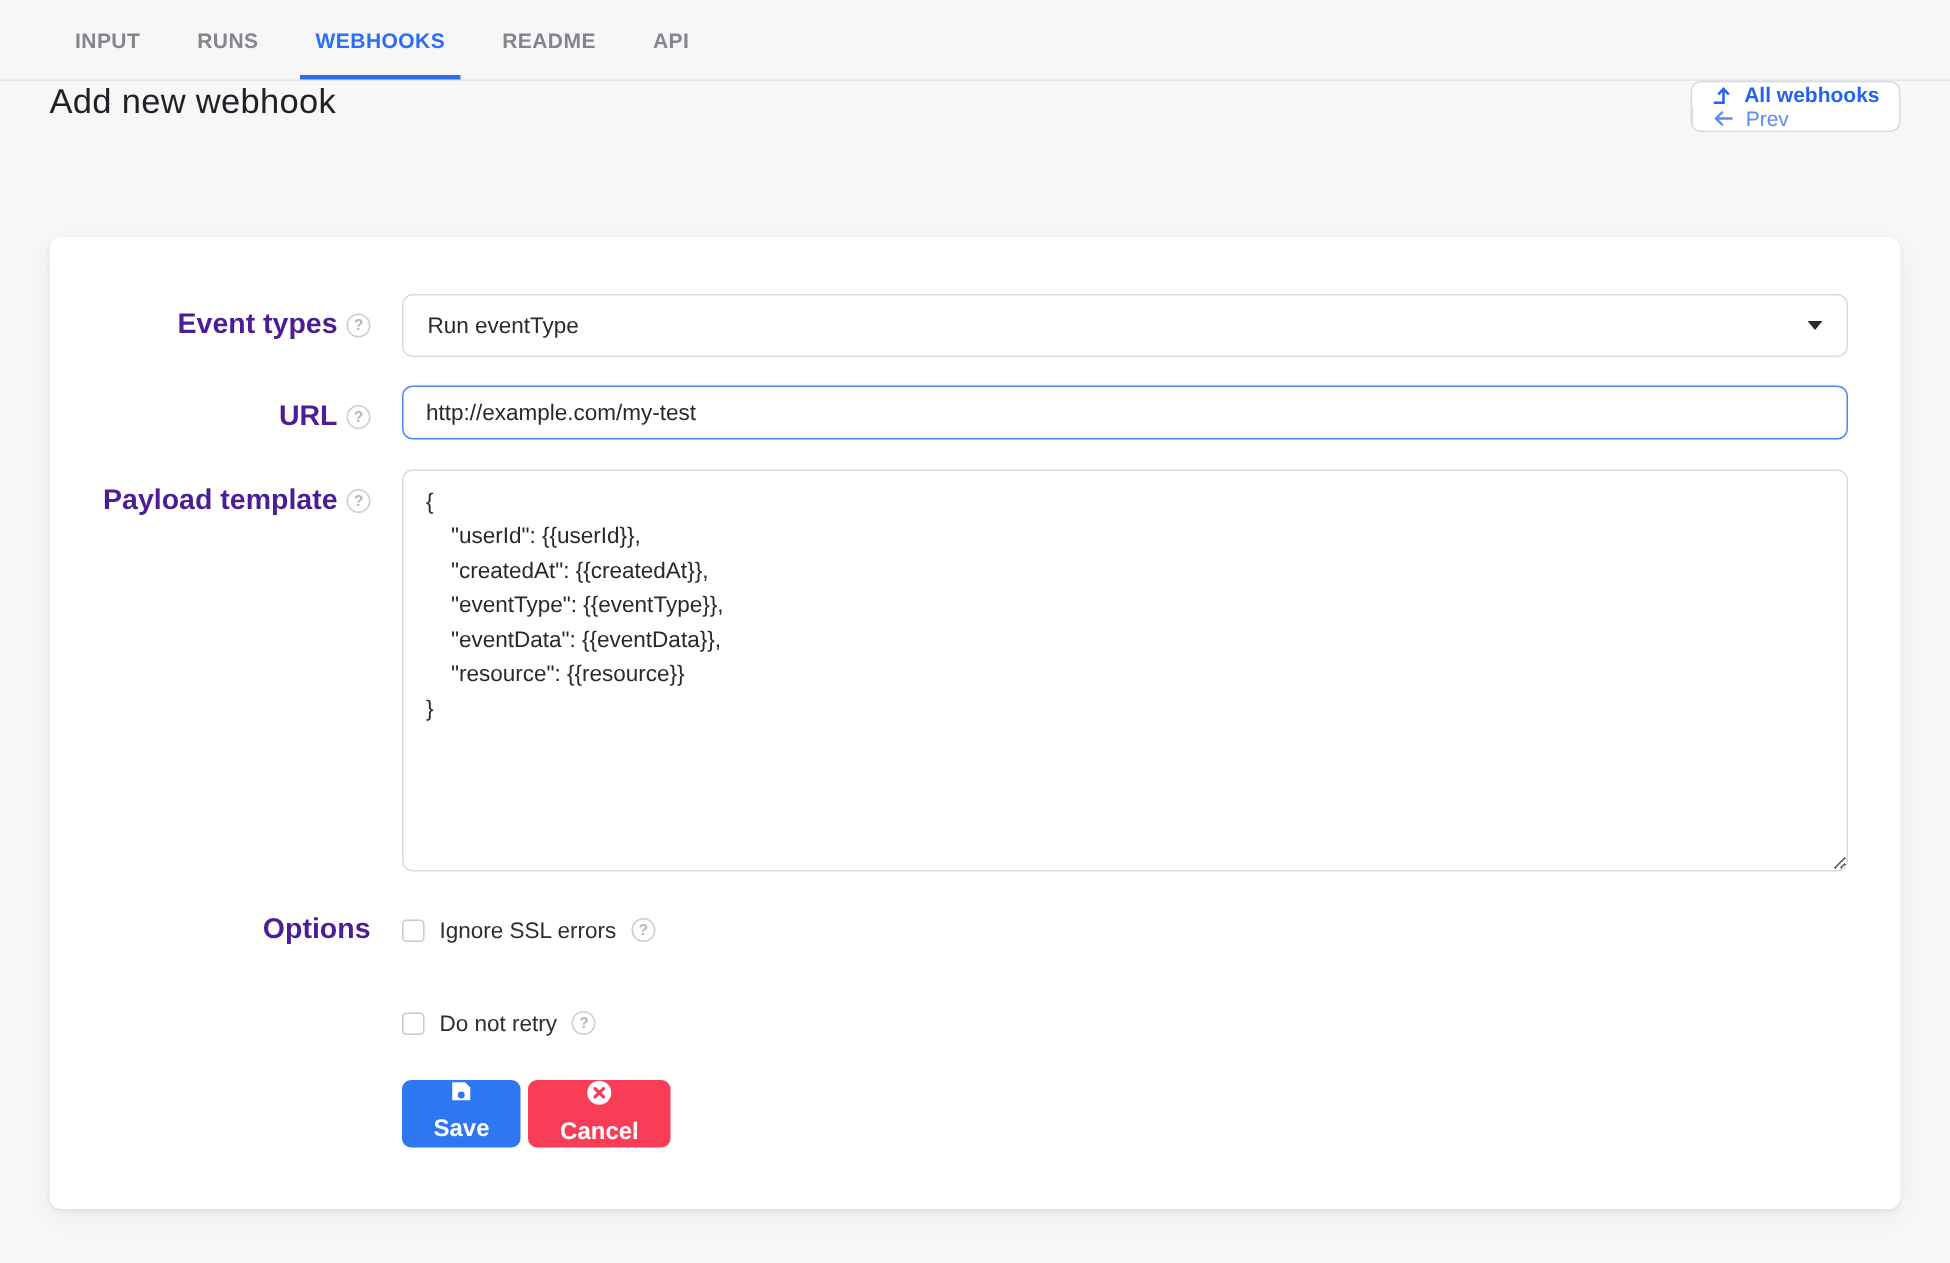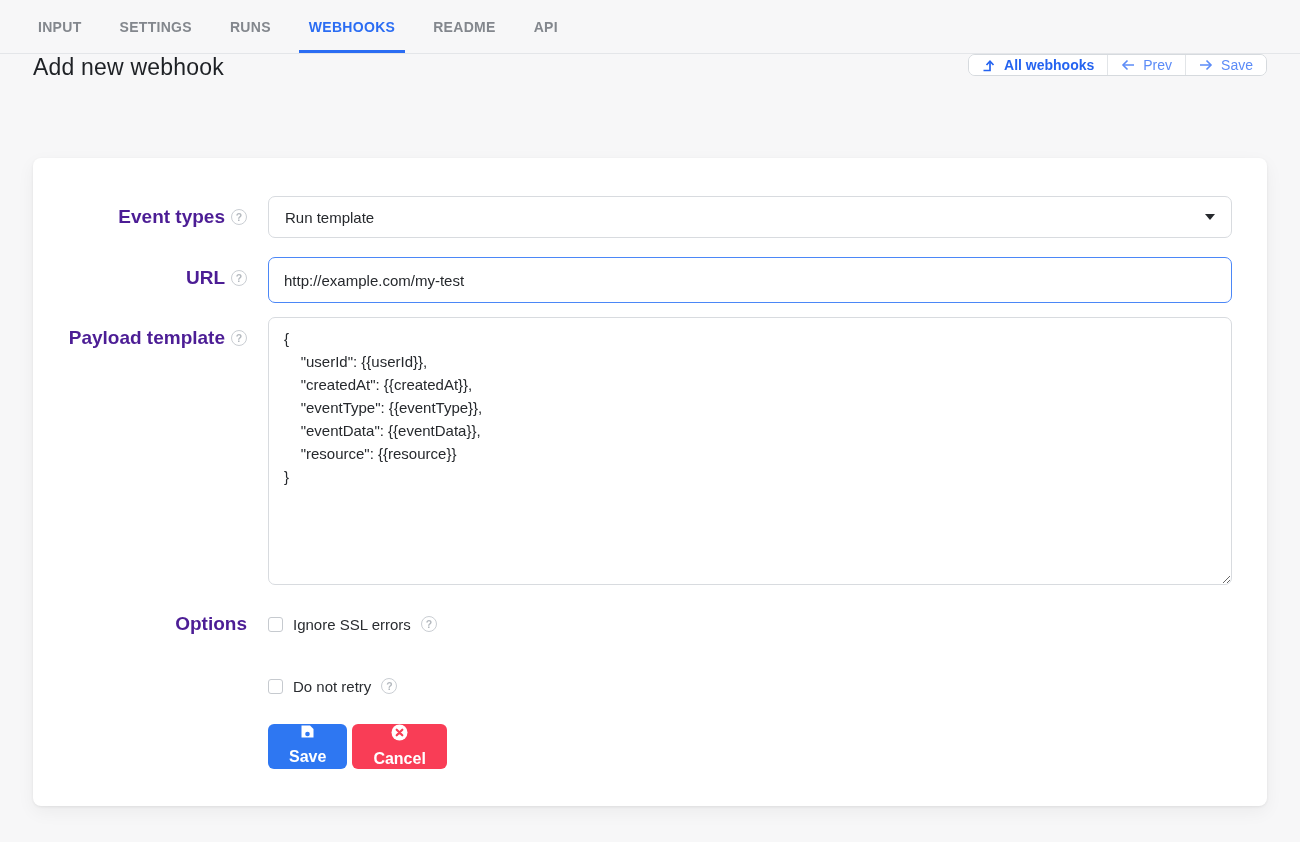--- a/index.html
+++ b/index.html
@@ -7,39 +7,39 @@
   body {
     width: 1300px; height: 842px; overflow: hidden;
     background: #f7f7f8;
     font-family: "Liberation Sans", sans-serif;
     color: #26292d;
   }
 
   
   .tabbar {
     height: 54px; display: flex; align-items: stretch;
-    padding-left: 28px; gap: 18px;
+    padding-left: 40px; gap: 18px;
     border-bottom: 1px solid #e4e6e9;
   }
   .tab {
     display: flex; align-items: center; padding: 0 10px;
     font-size: 14px; font-weight: 700; letter-spacing: .3px;
     color: #83878d; cursor: pointer; white-space: nowrap;
   }
   .tab.active { color: #2b6df3; box-shadow: inset 0 -3px 0 #2b6df3; }
 
   
   .page-header {
     height: 104px; display: flex; align-items: flex-start;
     justify-content: space-between; padding: 0 33px;
   }
   .page-title { margin: 0; font-size: 23px; font-weight: 400; color: #1e2125; letter-spacing: .2px; }
   .btn-group {
-    display: flex; height: 22px; background: #fff;
-    border: 1px solid #d6dade; border-radius: 7px; overflow: hidden;
+    display: flex; height: 34px; background: #fff;
+    border: 1px solid #d6dade; border-radius: 7px; overflow: hidden; flex-direction: column;
   }
   .btn-group button {
     display: flex; align-items: center; gap: 8px; padding: 0 13px;
     background: #fff; border: none; border-left: 1px solid #e2e5e8;
     font-family: inherit; font-size: 14px; color: #5b8bf7; cursor: pointer;
   }
   .btn-group button:first-child { border-left: none; font-weight: 700; color: #2463f0; }
   .btn-group svg { display: block; }
 
   
@@ -67,21 +67,21 @@
     height: 42px; border: 1px solid #d8dbdf; border-radius: 7px; background: #fff;
     padding: 0 16px; display: flex; align-items: center; justify-content: space-between;
     font-size: 15px; cursor: pointer;
   }
   .caret {
     width: 0; height: 0; border-left: 5px solid transparent;
     border-right: 5px solid transparent; border-top: 6px solid #26292d;
   }
 
   .text-input {
-    width: 100%; height: 46px; border: 1.5px solid #4b87f7; border-radius: 7px;
+    width: 100%; height: 36px; border: 1.5px solid #4b87f7; border-radius: 7px;
     padding: 0 15px; font-family: inherit; font-size: 15px; color: #26292d; outline: none;
   }
   .payload-textarea {
     width: 100%; height: 268px; border: 1px solid #d8dbdf; border-radius: 7px;
     padding: 9px 15px; font-family: inherit; font-size: 15px; line-height: 23px;
     color: #26292d; resize: both; outline: none; display: block;
   }
 
   .check-row { display: flex; align-items: center; gap: 10px; min-height: 22px; }
   .check-row + .check-row { margin-top: 40px; }
@@ -105,21 +105,20 @@
   }
   .btn-save { background: #2e77f2; }
   .btn-cancel { background: #f93d56; }
   .btn .icon { display: inline-flex; }
 </style>
 </head>
 <body>
 
 <div class="tabbar">
   <div class="tab">INPUT</div>
-  <div class="tab">SETTINGS</div>
   <div class="tab">RUNS</div>
   <div class="tab active">WEBHOOKS</div>
   <div class="tab">README</div>
   <div class="tab">API</div>
 </div>
 
 <div class="page-header">
   <h1 class="page-title">Add new webhook</h1>
   <div class="btn-group">
     <button>
@@ -154,21 +153,21 @@
 
 <div class="card">
 
   <div class="row row-1">
     <div class="label-col">
       <span class="field-label">Event types</span>
       <span class="help"></span>
     </div>
     <div class="field-col">
       <div class="select-box">
-        <span>Run template</span>
+        <span>Run eventType</span>
         <span class="caret"></span>
       </div>
     </div>
   </div>
 
   <div class="row row-2">
     <div class="label-col">
       <span class="field-label">URL</span>
       <span class="help"></span>
     </div>

